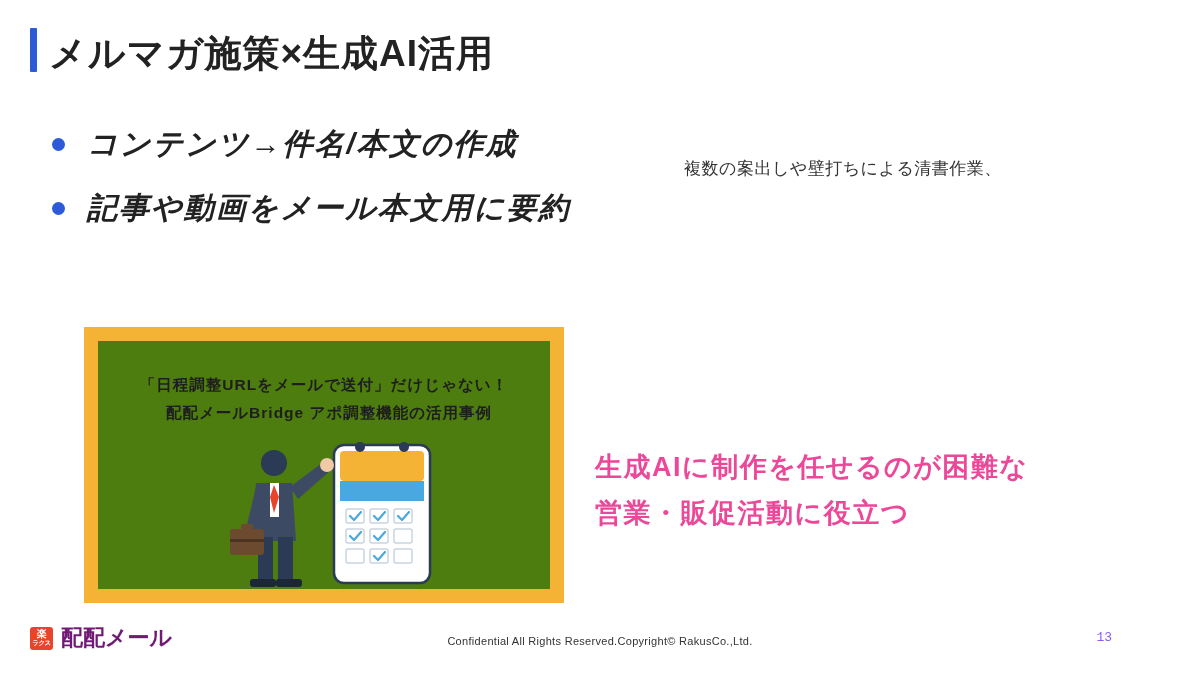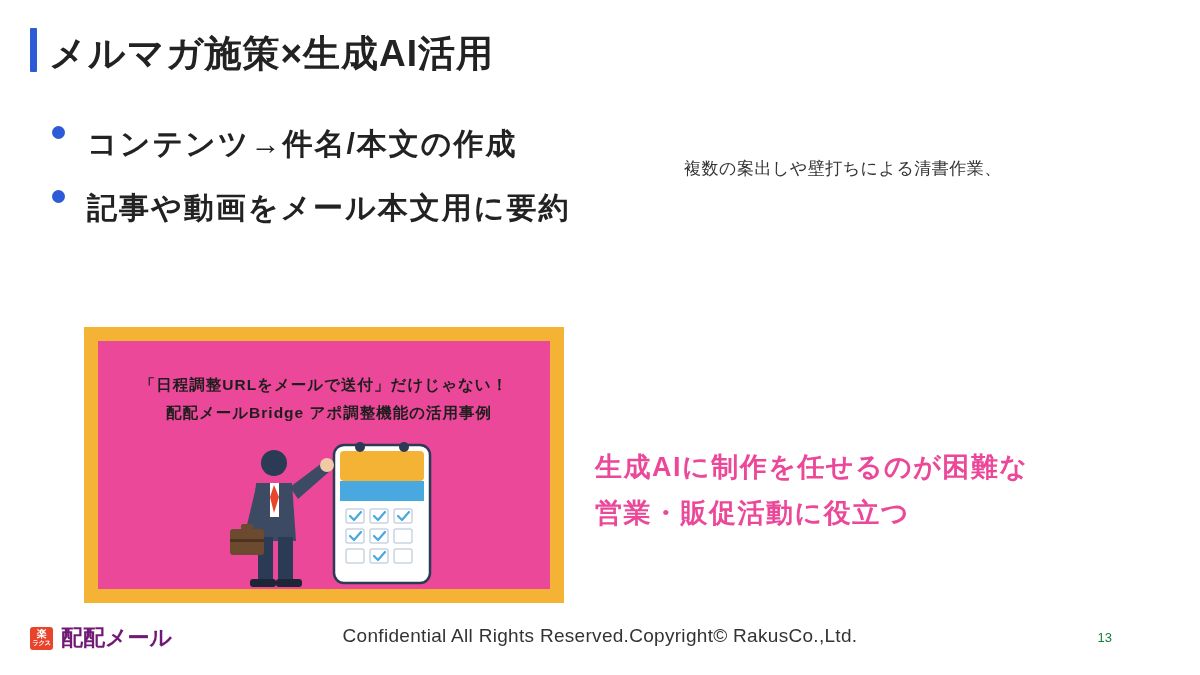--- a/index.html
+++ b/index.html
@@ -42,22 +42,23 @@
 
   
   .bullets {
     position: absolute;
     left: 52px;
     top: 126px;
     width: 620px;
   }
   .bullet-item {
     display: flex;
-    align-items: flex-start;
+    align-items: center;
     margin-bottom: 28px;
+    font-style: italic;
   }
   .bullet-dot {
     width: 13px;
     height: 13px;
     border-radius: 50%;
     background: #2d5bd7;
     margin-right: 22px;
     flex: 0 0 auto;
   }
   .bullet-text {
@@ -87,21 +88,21 @@
     left: 84px;
     top: 327px;
     width: 480px;
     height: 276px;
     background: #f5b335;
     padding: 14px;
   }
   .card-inner {
     width: 100%;
     height: 100%;
-    background: #ec4899;
+    background: #4d7c0f;
     position: relative;
     overflow: hidden;
   }
   .card-line1 {
     position: absolute;
     top: 34px;
     left: 0;
     right: 0;
     text-align: center;
     font-size: 15.5px;
@@ -175,30 +176,31 @@
     font-weight: bold;
     color: #701a75;
     letter-spacing: 0px;
   }
   .footer-center {
     position: absolute;
     left: 0;
     right: 0;
     bottom: 28px;
     text-align: center;
-    font-size: 19px;
+    font-size: 11px;
     color: #333333;
     letter-spacing: 0.3px;
   }
   .page-num {
     position: absolute;
     right: 88px;
     bottom: 30px;
     font-size: 13px;
-    color: #15803d;
+    color: #8b5cf6;
+    font-family: Liberation Mono, monospace;
   }
 </style>
 </head>
 <body>
 
 <div class="title-row">
   <div class="title-bar"></div>
   <div class="title-text">メルマガ施策×生成AI活用</div>
 </div>
 

